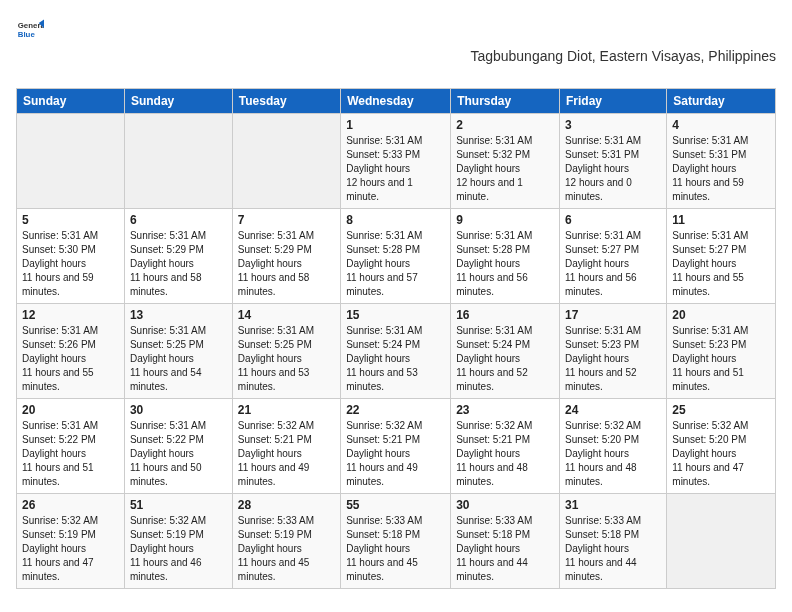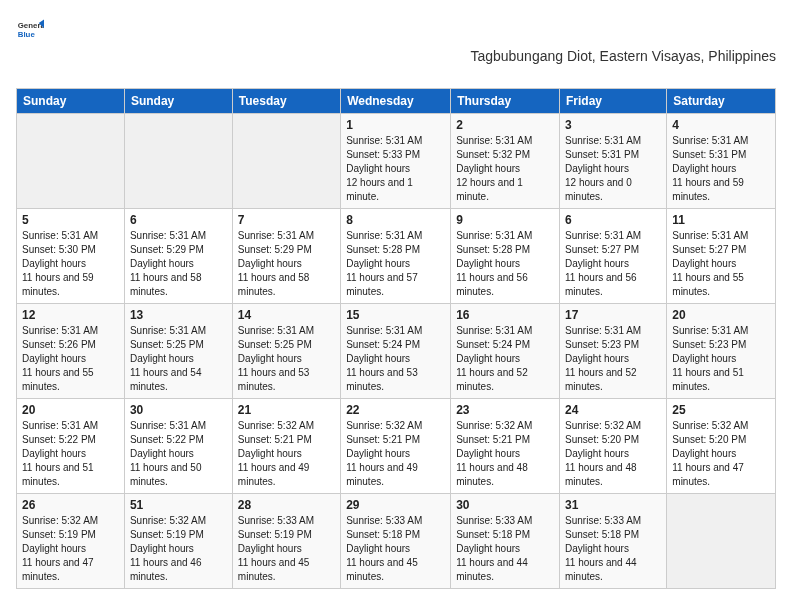--- a/index.html
+++ b/index.html
@@ -225,21 +225,21 @@
           </td>
           <td>
             <span class="day-number">51</span>
             <div class="day-info">Sunrise: 5:32 AM<br>Sunset: 5:19 PM<br>Daylight hours<br>11 hours and 46 minutes.</div>
           </td>
           <td>
             <span class="day-number">28</span>
             <div class="day-info">Sunrise: 5:33 AM<br>Sunset: 5:19 PM<br>Daylight hours<br>11 hours and 45 minutes.</div>
           </td>
           <td>
-            <span class="day-number">29</span>
+            <span class="day-number">55</span>
             <div class="day-info">Sunrise: 5:33 AM<br>Sunset: 5:18 PM<br>Daylight hours<br>11 hours and 45 minutes.</div>
           </td>
           <td>
             <span class="day-number">30</span>
             <div class="day-info">Sunrise: 5:33 AM<br>Sunset: 5:18 PM<br>Daylight hours<br>11 hours and 44 minutes.</div>
           </td>
           <td>
             <span class="day-number">31</span>
             <div class="day-info">Sunrise: 5:33 AM<br>Sunset: 5:18 PM<br>Daylight hours<br>11 hours and 44 minutes.</div>
           </td>

